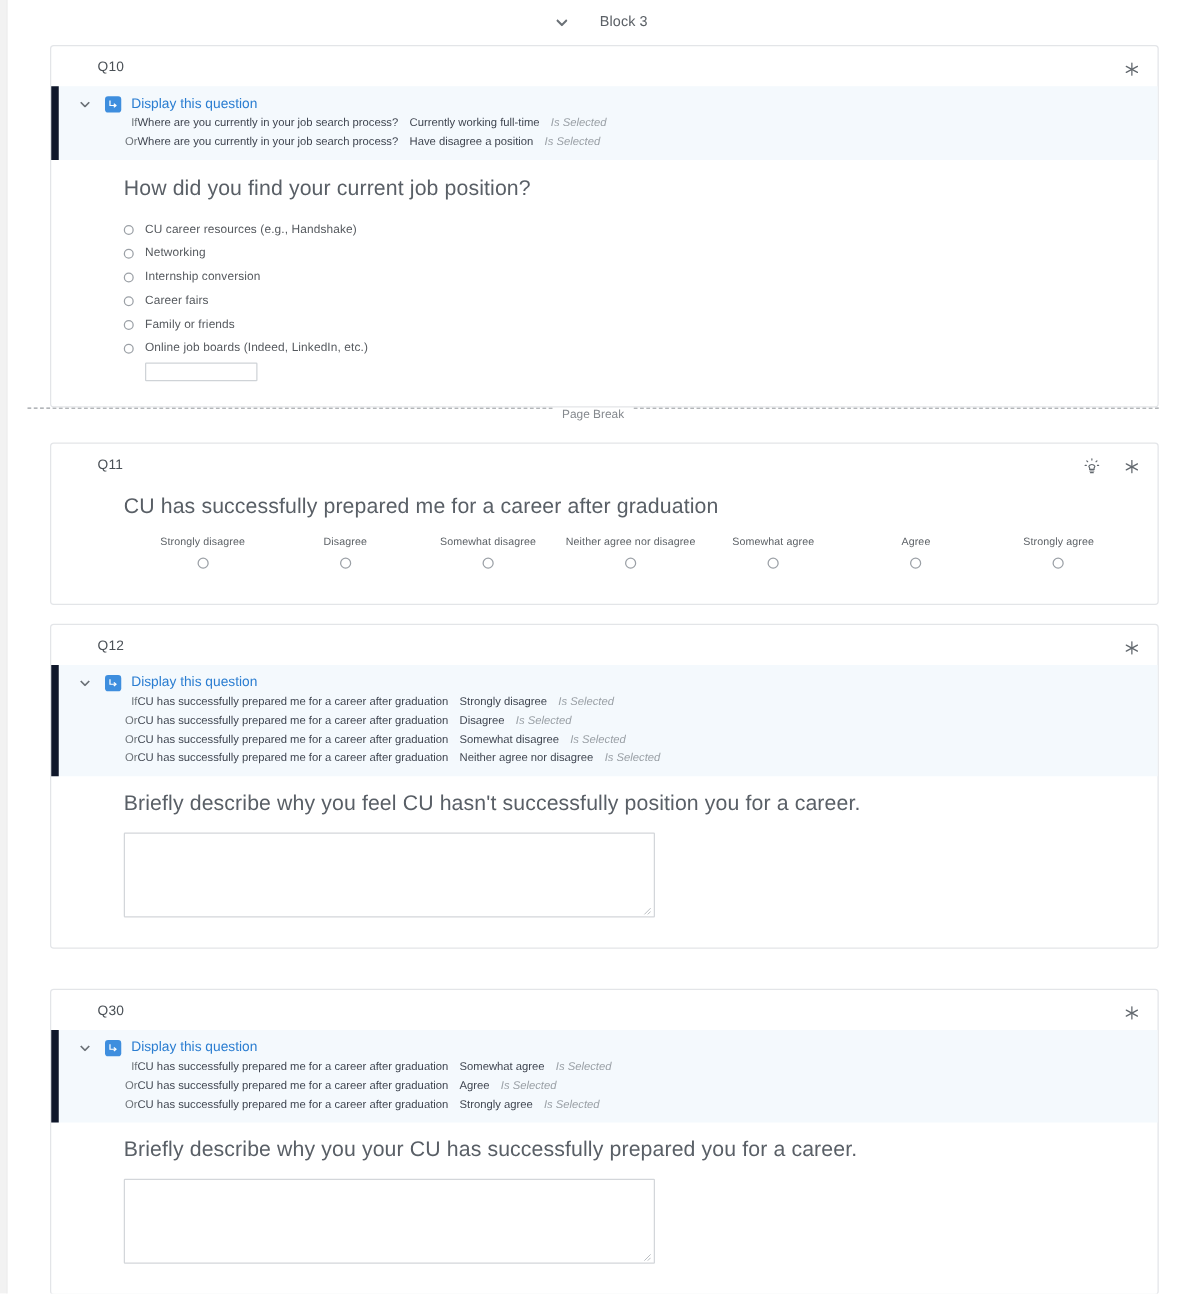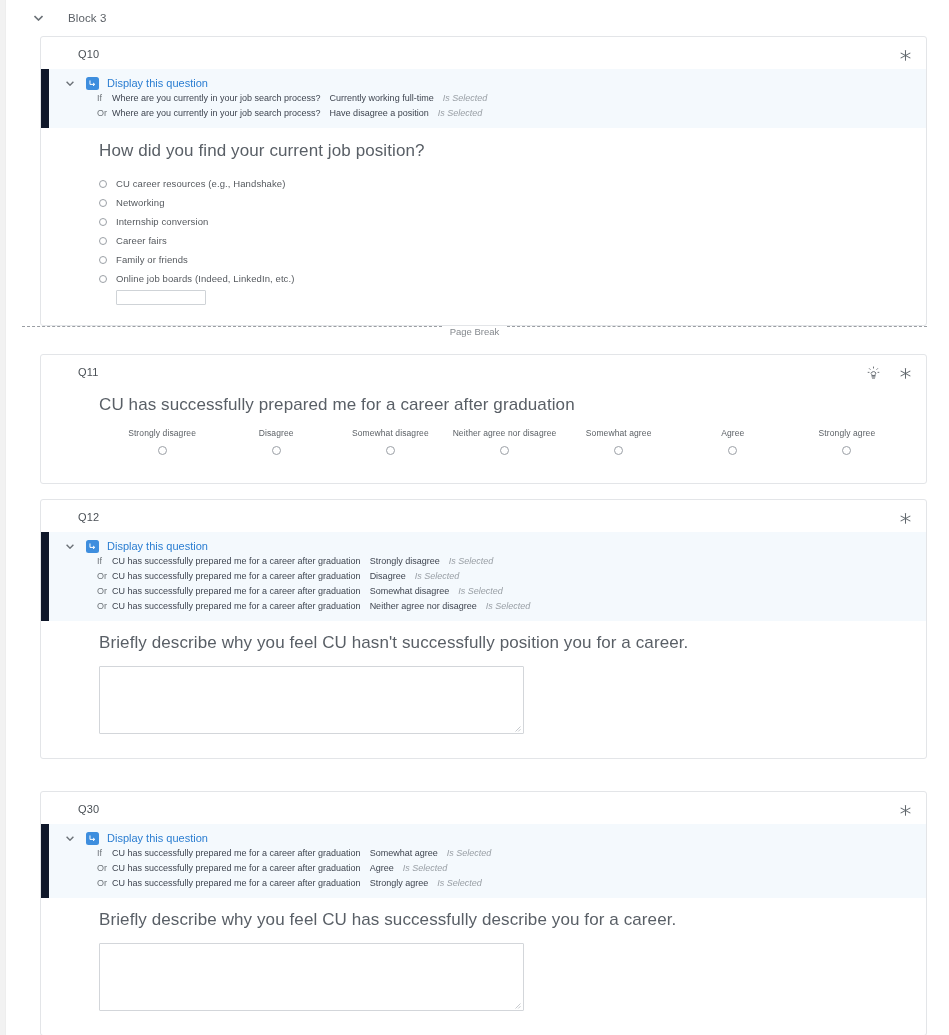--- a/index.html
+++ b/index.html
@@ -21,21 +21,22 @@
     position: absolute; left: 0; top: 0;
     width: 6px; height: 1035px;
     background: #f2f2f2;
     border-right: 1px solid #eeeeee;
   }
   .block-header {
     position: relative;
     height: 36px;
     display: flex;
     align-items: center;
-    padding-left: 30px;
+    padding-left: 11px;
+    justify-content: center;
   }
   .chevron {
     width: 16px; height: 16px;
     display: inline-flex;
     align-items: center; justify-content: center;
     color: #6b7177;
     flex: 0 0 16px;
   }
   .chevron svg { display: block; }
   .block-title {
@@ -77,23 +78,24 @@
     display: inline-flex;
     align-items: center; justify-content: center;
     color: #6b7177;
     cursor: pointer;
   }
   .icon-btn svg { display: block; }
 
   
   .logic {
     background: #f4f9fd;
-    border-left: 8px solid #0f172a;
+    border-left: 6px solid #0f172a;
     padding: 7px 0 8px 0;
     margin: 0;
+    text-align: right;
   }
   .logic-head {
     display: flex;
     align-items: center;
     padding-left: 14px;
   }
   .logic-chev {
     width: 14px; height: 14px;
     display: inline-flex;
     align-items: center; justify-content: center;
@@ -520,21 +522,21 @@
         </div>
         <div class="cond">
           <span class="op">Or</span>
           <span class="subj">CU has successfully prepared me for a career after graduation</span>
           <span class="val">Strongly agree</span>
           <span class="sel">Is Selected</span>
         </div>
       </div>
 
       <div class="qbody" style="padding:12px 16px 24px 58px;">
-        <p class="qtext">Briefly describe why you feel CU has successfully describe you for a career.</p>
+        <p class="qtext">Briefly describe why you your CU has successfully prepared you for a career.</p>
         <div class="ta">
           <span class="grip">
             <svg width="7" height="7" viewBox="0 0 7 7">
                 <g stroke="currentColor" stroke-width="0.8">
                   <path d="M6.5 1.5 L1.5 6.5"></path>
                   <path d="M6.5 4.2 L4.2 6.5"></path>
                 </g>
               </svg>
           </span>
         </div>

